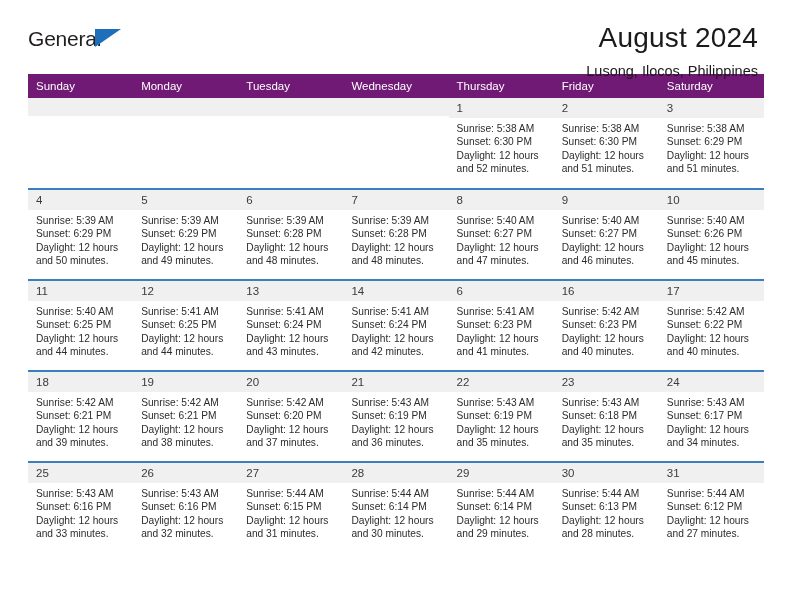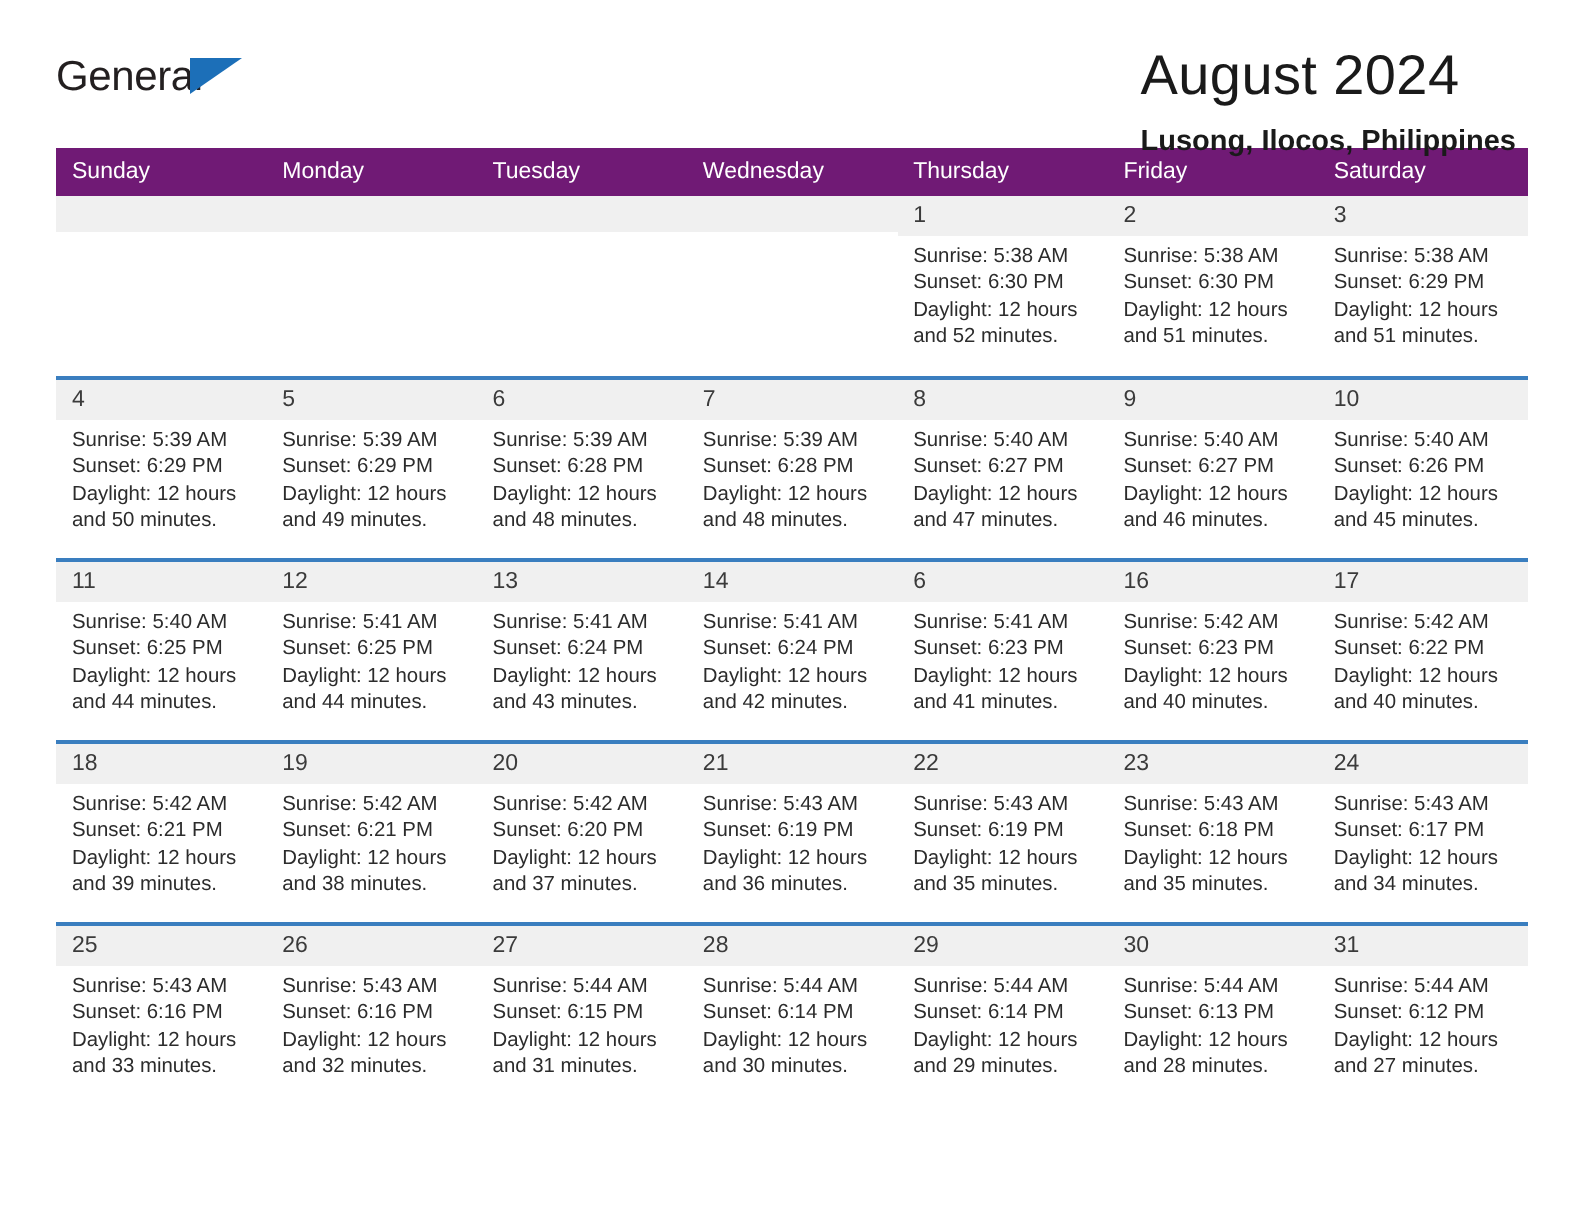--- a/index.html
+++ b/index.html
@@ -42,32 +42,31 @@
     letter-spacing: -0.2px;
   }
   .brand-tri {
     position: absolute;
     left: 67px;
     top: 7px;
     width: 0; height: 0;
     border-left: 26px solid #1c6fb8;
     border-bottom: 18px solid transparent;
   }
-  .titles { text-align: left; }
+  .titles { text-align: right; }
   .cal-title {
     font-size: 28px;
     font-weight: normal;
     color: #1a1a1a;
     letter-spacing: 0.2px;
   }
   .cal-sub {
     font-size: 14.5px;
     color: #1a1a1a;
     margin-top: 9px;
-    font-weight: bold;
   }
 
   
   .cal {
     border-collapse: collapse;
     width: 736px;
     table-layout: fixed;
   }
   .cal th {
     background: #701a75;

